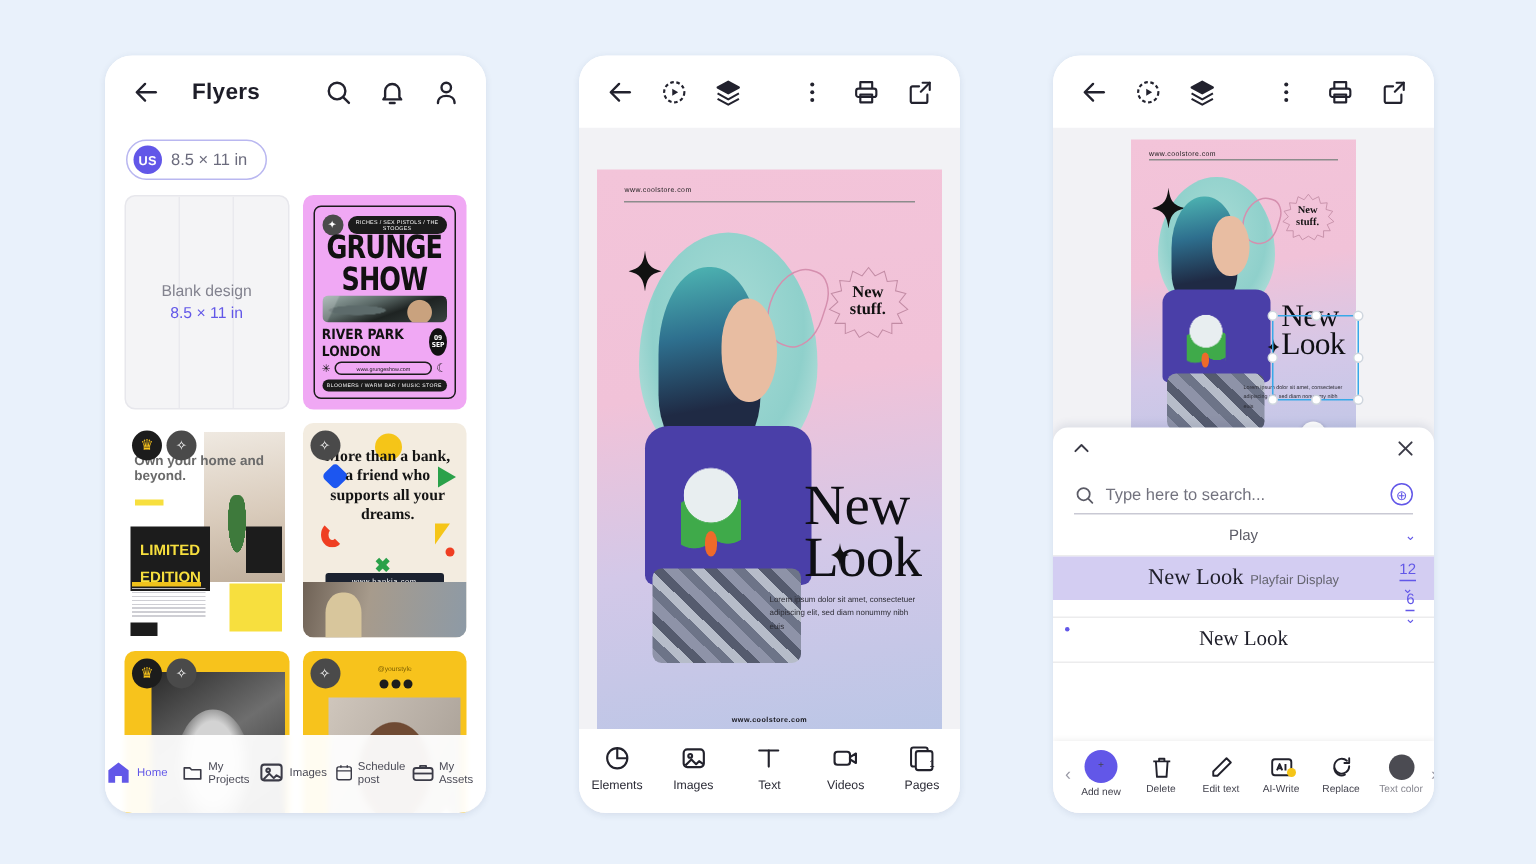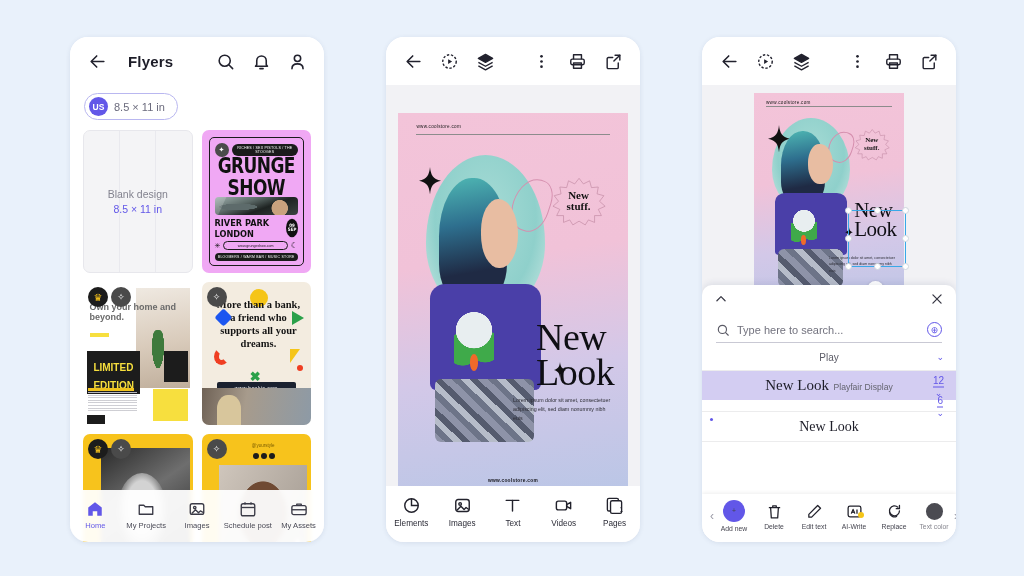--- a/index.html
+++ b/index.html
@@ -163,21 +163,21 @@
   .magic { position:absolute; left:28px; top:5px; width:20px;height:20px;border-radius:50%;
            background:#4a4a4a; color:#fff; display:flex;align-items:center;justify-content:center;font-size:9px;}
   .magic.solo { left:5px; }
 
   
   .nav1 {
     position:absolute; left:0; right:0; bottom:0; height:52px; background:rgba(255,255,255,.94);
     display:flex; align-items:center; justify-content:space-around; padding-bottom:3px;
     backdrop-filter: blur(2px);
   }
-  .nav1 .it { display:flex;flex-direction:column;align-items:center;gap:3px; width:50px;}
+  .nav1 .it { display:flex;flex-direction:row;align-items:center;gap:3px; width:50px;}
   .nav1 .it .ic { width:18px;height:18px;color:#3b3b47;}
   .nav1 .it span { font-size:7.6px; color:#4a4a56; }
   .nav1 .it.active .ic { color:#6257e8; }
   .nav1 .it.active span { color:#6257e8; }
 
   
   .canvas-wrap { position:absolute; left:0; right:0; top:48px; bottom:0; background:#f2f2f5; overflow:hidden;}
   .poster {
     position:absolute; overflow:hidden;
     background: linear-gradient(172deg,#f3c4d9 0%, #f1c2d8 38%, #d3c8e8 66%, #b9c6e6 100%);

